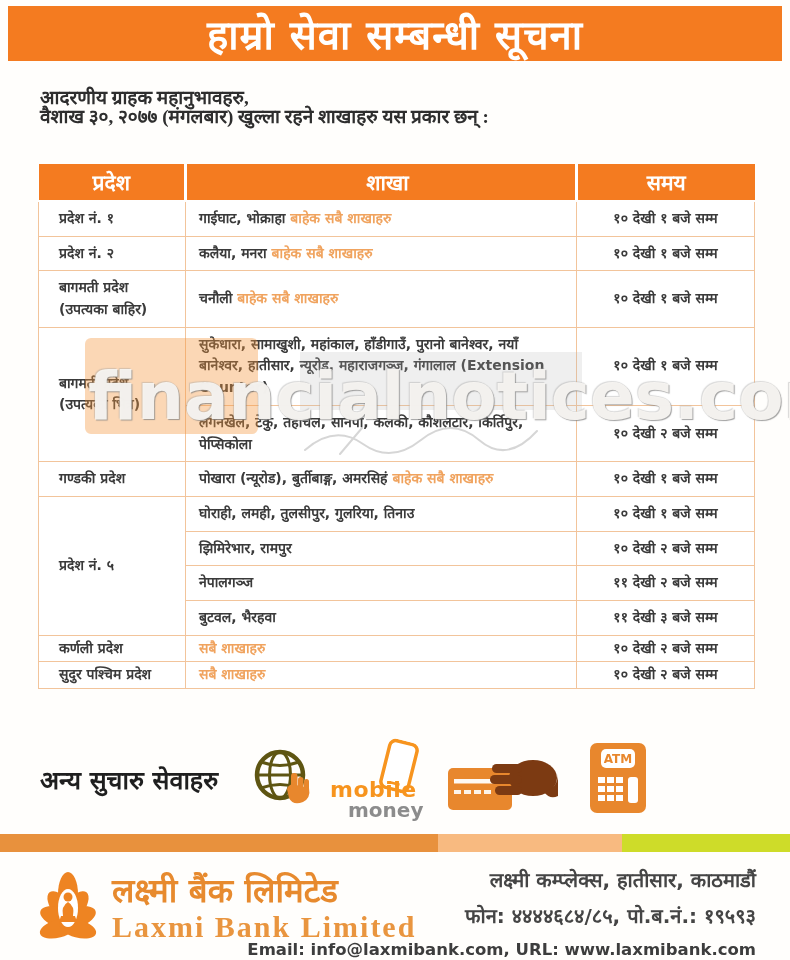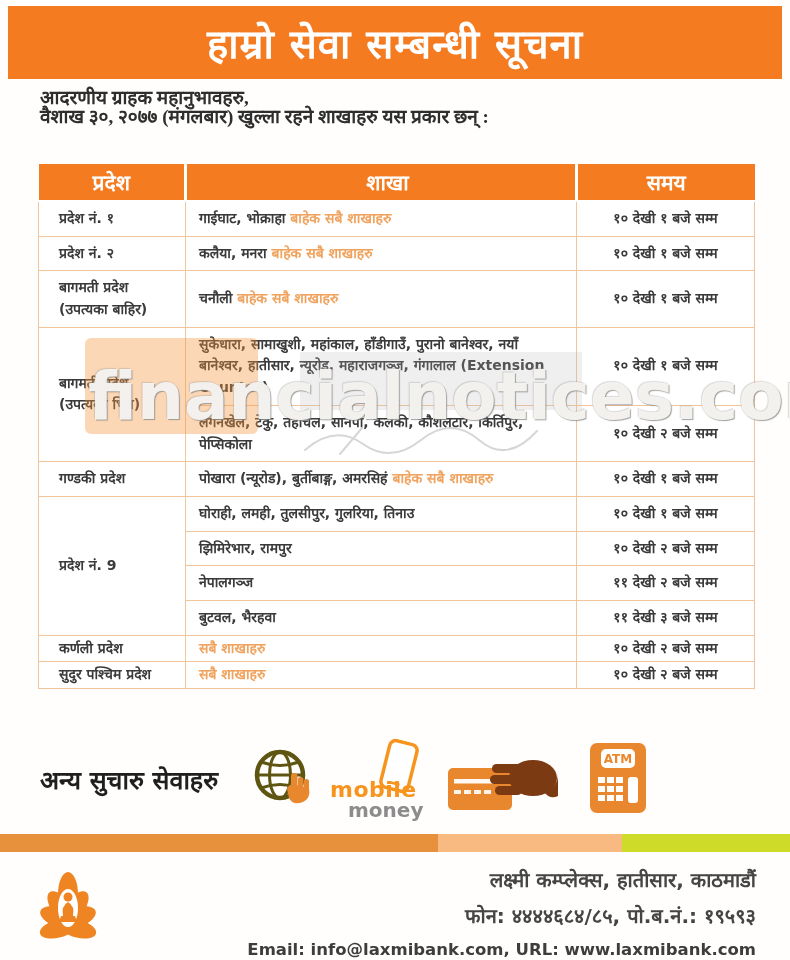--- a/index.html
+++ b/index.html
@@ -11,21 +11,21 @@
   *{margin:0;padding:0;box-sizing:border-box;}
   html,body{background:#ffffff;}
   body{
     font-family:"DejaVu Sans","Liberation Sans",sans-serif;
     width:790px;height:960px;position:relative;overflow:hidden;
   }
   .page{position:absolute;inset:0;background:#FFFEFC;}
 
   
   .title-bar{
-    position:absolute;left:8px;right:8px;top:6px;height:73px;
+    position:absolute;left:8px;right:8px;top:6px;height:55px;
     background:var(--accent);
     display:flex;align-items:center;justify-content:center;
   }
   .title-bar h1{
     color:#fff;font-size:40px;font-weight:700;letter-spacing:1px;
   }
 
   
   .intro{position:absolute;left:40px;top:88px;color:#2E2E2E;font-family:Liberation Serif, serif;}
   .intro p{font-size:19px;font-weight:700;line-height:1.0;}
@@ -151,21 +151,21 @@
           <tr>
             <td class="col-branch"><span>लगनखेल, टेकु, तहाचल, सानेपा, कलंकी, कौशलटार, किर्तिपुर, पेप्सिकोला</span></td>
             <td class="col-time">१० देखी २ बजे सम्म</td>
           </tr>
           <tr>
             <td class="col-province" rowspan="1">गण्डकी प्रदेश</td>
             <td class="col-branch"><span>पोखारा (न्यूरोड), बुर्तीबाङ्ग, अमरसिहं </span><span class="highlight">बाहेक सबै शाखाहरु</span></td>
             <td class="col-time">१० देखी १ बजे सम्म</td>
           </tr>
           <tr>
-            <td class="col-province" rowspan="4">प्रदेश नं. 9</td>
+            <td class="col-province" rowspan="4">प्रदेश नं. ५</td>
             <td class="col-branch"><span>घोराही, लमही, तुलसीपुर, गुलरिया, तिनाउ</span></td>
             <td class="col-time">१० देखी १ बजे सम्म</td>
           </tr>
           <tr>
             <td class="col-branch"><span>झिमिरेभार, रामपुर</span></td>
             <td class="col-time">१० देखी २ बजे सम्म</td>
           </tr>
           <tr>
             <td class="col-branch"><span>नेपालगञ्ज</span></td>
             <td class="col-time">११ देखी २ बजे सम्म</td>
@@ -274,20 +274,24 @@
       <ellipse cx="38" cy="52" rx="9" ry="19" transform="rotate(105 38 62)"></ellipse>
     </g>
     <ellipse cx="38" cy="44" rx="10" ry="19" fill="#ffffff"></ellipse>
     <g fill="#EE8422">
       <circle cx="38" cy="33" r="4.5"></circle>
       <path d="M38 38 q7 4 5 14 l-10 0 q-2 -10 5 -14 z"></path>
       <path d="M31 52 h14 l2 6 h-18 z"></path>
     </g>
   </svg>
 
+  <div class="bank-names">
+    <div class="bank-np">लक्ष्मी बैंक लिमिटेड</div>
+    <div class="bank-en">Laxmi Bank Limited</div>
+  </div>
 
   <div class="contact">
     <div class="addr">लक्ष्मी कम्प्लेक्स, हातीसार, काठमाडौं</div>
     <div class="phone">फोन: ४४४४६८४/८५, पो.ब.नं.: १९५९३</div>
     <div class="email">Email: info@laxmibank.com, URL: www.laxmibank.com</div>
   </div>
 
 </div>
 
 </body></html>

